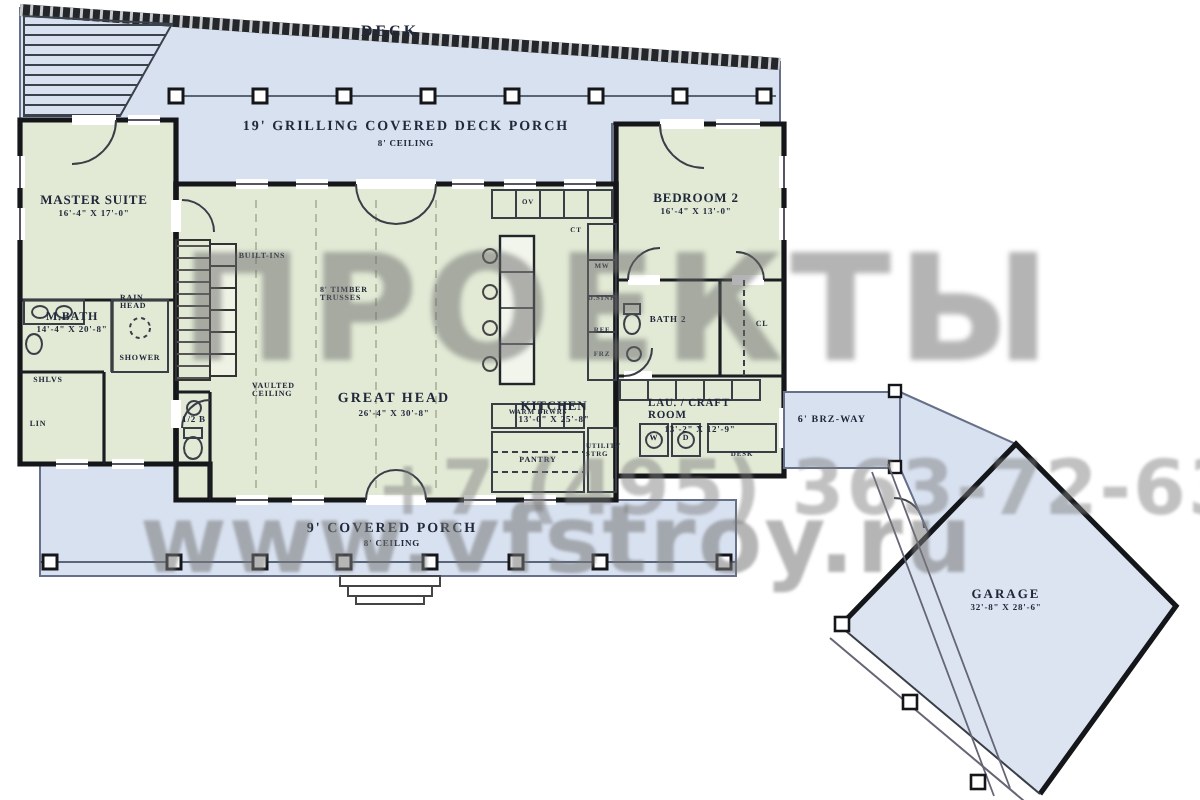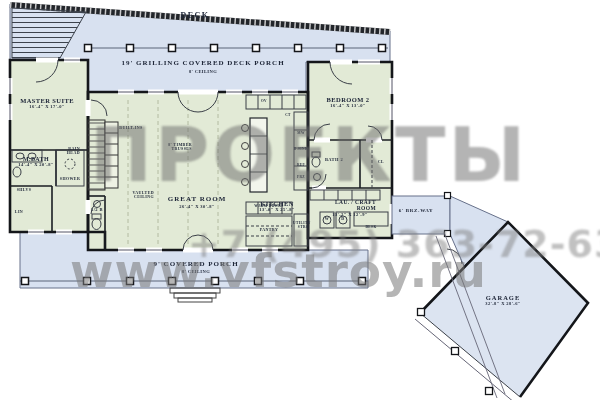--- a/index.html
+++ b/index.html
@@ -1,19 +1,19 @@
 <!DOCTYPE html>
 <html><head>
 <meta charset="utf-8">
 <style>
   html,body{margin:0;padding:0;background:#fff;}
   #canvas{position:relative;width:600px;height:400px;background:#ffffff;overflow:hidden;
           font-family:"Liberation Serif",serif;}
   svg{position:absolute;left:0;top:0;}
-  .lbl{position:absolute;transform:translateX(-50%);text-align:right;font-weight:bold;
+  .lbl{position:absolute;transform:translateX(-50%);text-align:left;font-weight:bold;
        color:#20283a;letter-spacing:.4px;white-space:nowrap;line-height:1.1;z-index:2;}
   .wrap{white-space:normal;}
   .wm{position:absolute;z-index:3;pointer-events:none;font-family:"DejaVu Sans",sans-serif;
       font-weight:bold;white-space:nowrap;}
   #wm-logo{left:90px;top:112px;font-size:74px;color:rgba(105,105,105,.50);
            letter-spacing:3px;filter:blur(1.2px);}
   #wm-phone{left:188px;top:222px;font-size:38px;color:rgba(125,125,125,.48);
             letter-spacing:1px;filter:blur(.8px);}
   #wm-url{left:70px;top:243px;font-size:47px;color:rgba(120,120,120,.55);
           letter-spacing:1px;filter:blur(.7px);}
@@ -265,21 +265,21 @@
 <div class="lbl" style="left:36px;top:163px;font-size:4.5px">14'-4" X 20'-8"</div>
 <div class="lbl wrap" style="left:70px;top:147px;font-size:4px;width:20px">RAIN HEAD</div>
 <div class="lbl" style="left:70px;top:177px;font-size:4px">SHOWER</div>
 <div class="lbl" style="left:24px;top:188px;font-size:4px">SHLVS</div>
 <div class="lbl" style="left:19px;top:210px;font-size:4px">LIN</div>
 <div class="lbl" style="left:97px;top:208px;font-size:4.5px">1/2 B</div>
 
 <div class="lbl" style="left:131px;top:126px;font-size:4px">BUILT-INS</div>
 <div class="lbl wrap" style="left:176px;top:143px;font-size:4px;width:32px">8' TIMBER TRUSSES</div>
 <div class="lbl wrap" style="left:140px;top:191px;font-size:4px;width:28px">VAULTED CEILING</div>
-<div class="lbl" style="left:197px;top:196px;font-size:7px;letter-spacing:1px">GREAT ROOM</div>
+<div class="lbl" style="left:197px;top:196px;font-size:7px;letter-spacing:1px">GREAT HEAD</div>
 <div class="lbl" style="left:197px;top:205px;font-size:4.5px">26'-4" X 30'-8"</div>
 
 <div class="lbl" style="left:277px;top:200px;font-size:6.5px">KITCHEN</div>
 <div class="lbl" style="left:277px;top:208px;font-size:4.5px">13'-0" X 25'-8"</div>
 <div class="lbl" style="left:264px;top:100px;font-size:3.5px">OV</div>
 <div class="lbl" style="left:288px;top:114px;font-size:3.5px">CT</div>
 <div class="lbl" style="left:301px;top:132px;font-size:3.5px">MW</div>
 <div class="lbl" style="left:301px;top:148px;font-size:3.5px">D.SINK</div>
 <div class="lbl" style="left:301px;top:164px;font-size:3.5px">REF</div>
 <div class="lbl" style="left:301px;top:176px;font-size:3.5px">FRZ</div>

